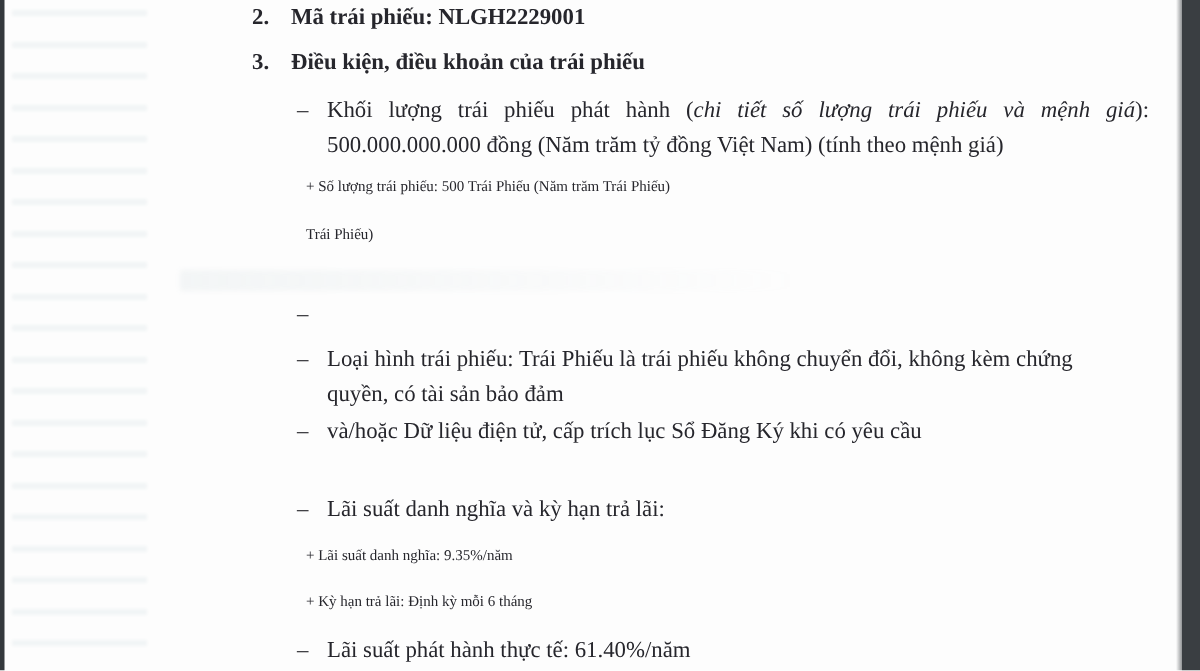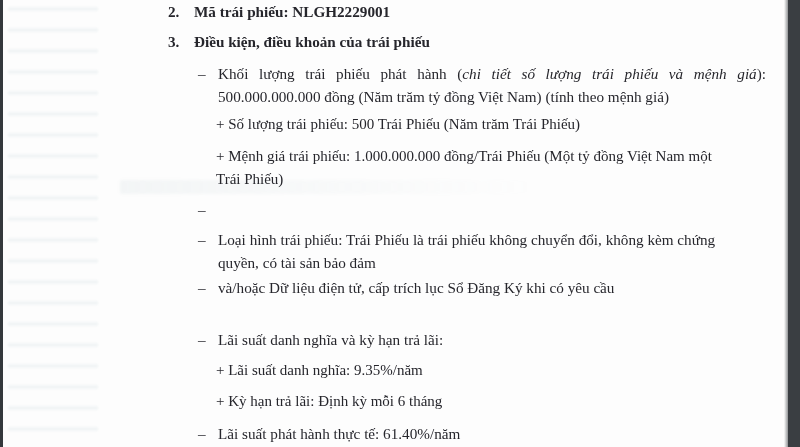--- a/index.html
+++ b/index.html
@@ -123,22 +123,22 @@
   .justify .dash-body > .ln1 {
     display: block;
     text-align: justify;
     text-align-last: justify;
   }
   .ital { font-style: italic; }
 
   
   .plus-item {
     position: absolute;
-    left: 216px;
-    font-size: 15px;
+    left: 204px;
+    font-size: 10px;
     line-height: 23px;
   }
 
   
   #content { filter: blur(.18px); }
 </style>
 </head>
 <body>
 
 <div id="page">
@@ -162,21 +162,20 @@
         <span class="ln1"><span>Khối lượng trái phiếu phát hành (</span><span class="ital">chi tiết số lượng trái phiếu và mệnh giá</span><span>):</span></span>
         <span style="display:block;">500.000.000.000 đồng (Năm trăm tỷ đồng Việt Nam) (tính theo mệnh giá)</span>
       </div>
     </div>
 
     <div class="plus-item" style="top:113px;">
       <span>+ Số lượng trái phiếu: 500 Trái Phiếu (Năm trăm Trái Phiếu)</span>
     </div>
 
     <div class="plus-item" style="top:145px; width:560px;">
-      <span style="display:block;">+ Mệnh giá trái phiếu: 1.000.000.000 đồng/Trái Phiếu (Một tỷ đồng Việt Nam một</span>
       <span style="display:block;">Trái Phiếu)</span>
     </div>
 
     <div class="dash-item" style="top:198px;">
       <span class="dash-marker">–</span>
     </div>
 
     <div class="dash-item" style="top:228px; width:570px;">
       <span class="dash-marker">–</span>
       <div class="dash-body">

